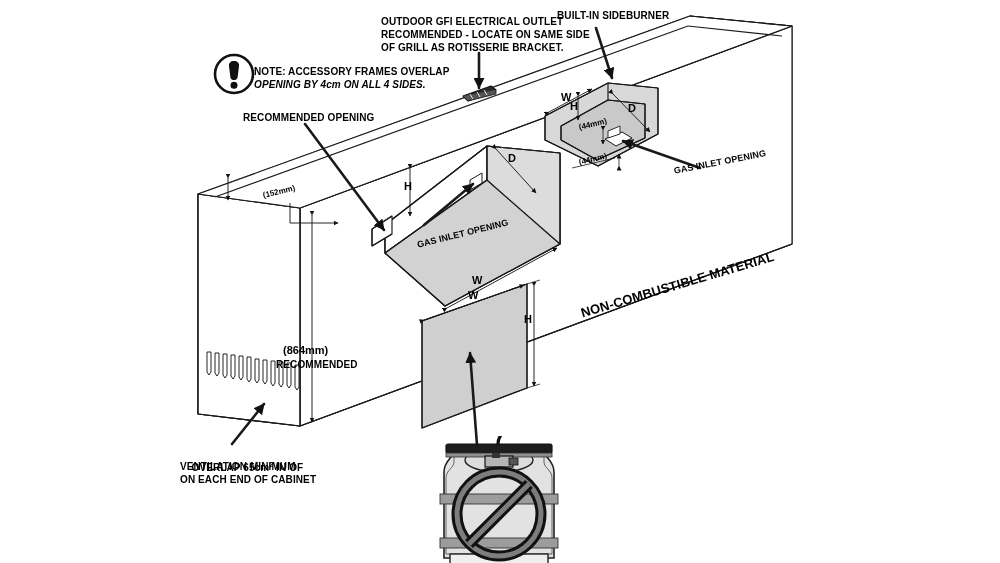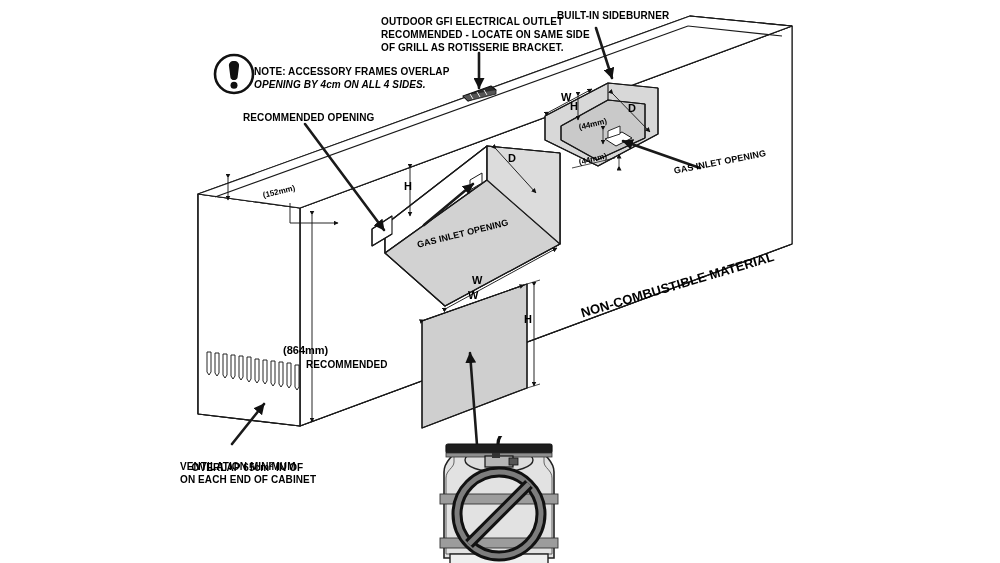--- a/index.html
+++ b/index.html
@@ -303,15 +303,15 @@
 
   <div class="dim" style="left:570px;top:92px;">H</div>
 
   <div class="dim" style="left:628px;top:94px;">D</div>
 
   <div class="dimsm rot-44a" style="left:578px;top:115px;">(44mm)</div>
 
   <div class="dimsm rot-44b" style="left:578px;top:150px;">(44mm)</div>
 
   <div class="dim" style="left:283px;top:336px;">(864mm)</div>
-  <div class="lbl sz10" style="left:276px;top:351px;margin-left:30px;">RECOMMENDED</div>
+  <div class="lbl sz10" style="left:276px;top:351px;">RECOMMENDED</div>
 
 </div>
 
 </body></html>

